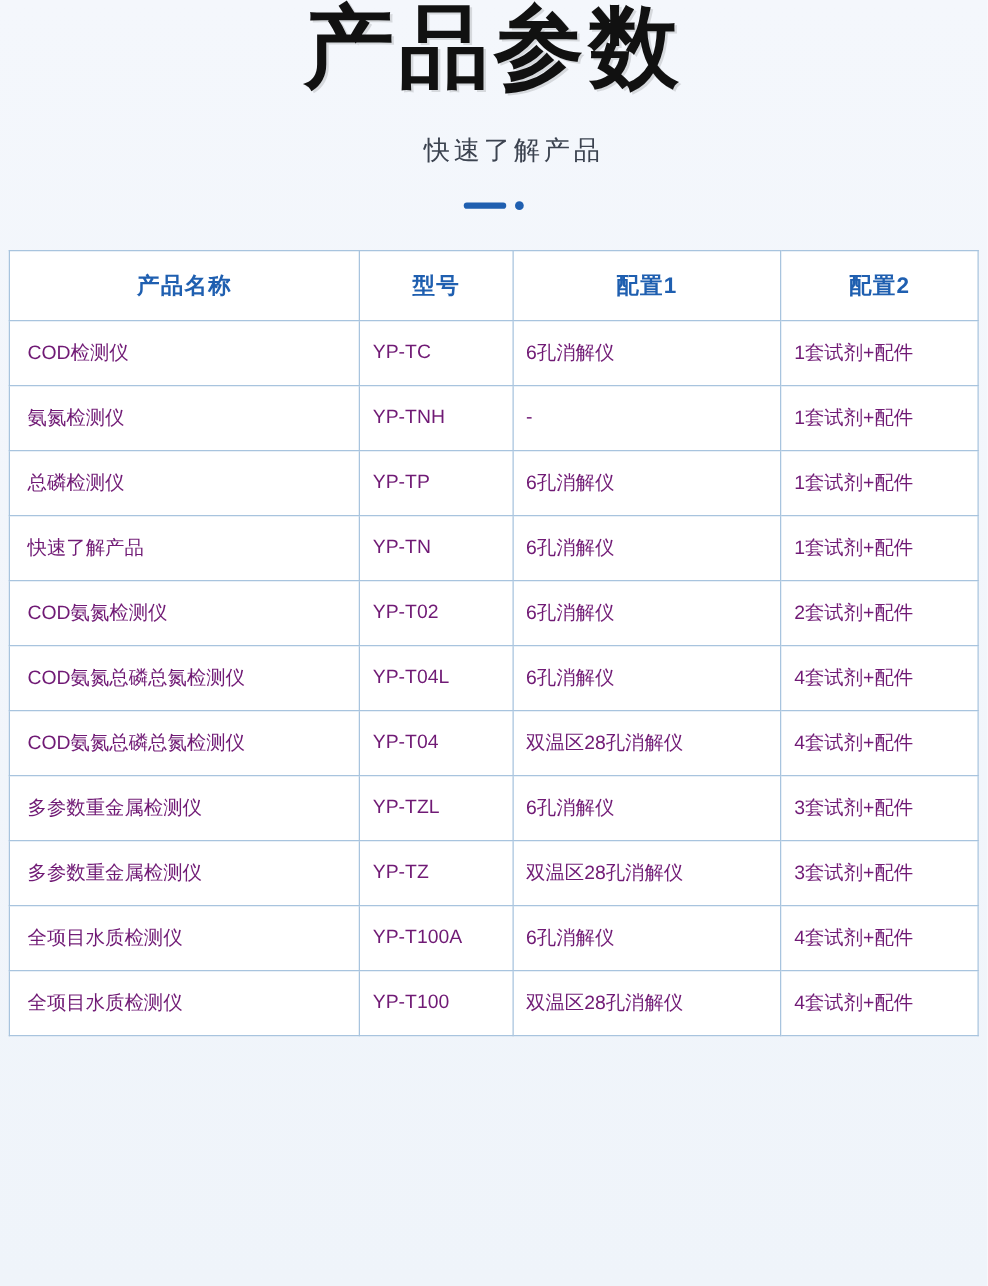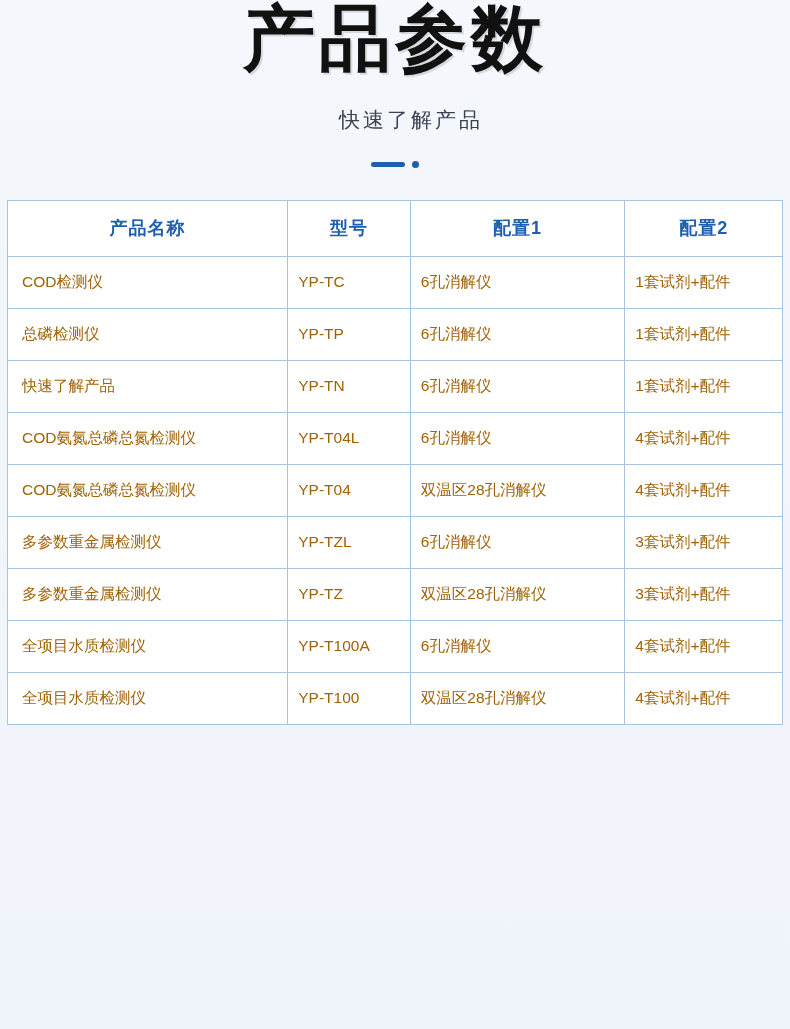--- a/index.html
+++ b/index.html
@@ -86,21 +86,21 @@
   table.spec thead th {
     height: 56px;
     color: #1f5fb0;
     font-size: 18px;
     font-weight: bold;
     text-align: center;
     background: #ffffff;
     letter-spacing: 1px;
   }
   table.spec tbody td {
-    color: #a16207;
+    color: #701a75;
     text-align: left;
     vertical-align: middle;
   }
   table.spec tbody td.col-name { padding-left: 14px; }
   table.spec tbody td.col-model { padding-left: 10px; }
   table.spec tbody td.col-cfg1 { padding-left: 10px; }
   table.spec tbody td.col-cfg2 { padding-left: 10px; }
 </style>
 </head>
 <body>
@@ -133,30 +133,42 @@
         </tr>
       </thead>
       <tbody>
         <tr>
           <td class="col-name">COD检测仪</td>
           <td class="col-model">YP-TC</td>
           <td class="col-cfg1">6孔消解仪</td>
           <td class="col-cfg2">1套试剂+配件</td>
         </tr>
         <tr>
+          <td class="col-name">氨氮检测仪</td>
+          <td class="col-model">YP-TNH</td>
+          <td class="col-cfg1">-</td>
+          <td class="col-cfg2">1套试剂+配件</td>
+        </tr>
+        <tr>
           <td class="col-name">总磷检测仪</td>
           <td class="col-model">YP-TP</td>
           <td class="col-cfg1">6孔消解仪</td>
           <td class="col-cfg2">1套试剂+配件</td>
         </tr>
         <tr>
           <td class="col-name">快速了解产品</td>
           <td class="col-model">YP-TN</td>
           <td class="col-cfg1">6孔消解仪</td>
           <td class="col-cfg2">1套试剂+配件</td>
+        </tr>
+        <tr>
+          <td class="col-name">COD氨氮检测仪</td>
+          <td class="col-model">YP-T02</td>
+          <td class="col-cfg1">6孔消解仪</td>
+          <td class="col-cfg2">2套试剂+配件</td>
         </tr>
         <tr>
           <td class="col-name">COD氨氮总磷总氮检测仪</td>
           <td class="col-model">YP-T04L</td>
           <td class="col-cfg1">6孔消解仪</td>
           <td class="col-cfg2">4套试剂+配件</td>
         </tr>
         <tr>
           <td class="col-name">COD氨氮总磷总氮检测仪</td>
           <td class="col-model">YP-T04</td>

